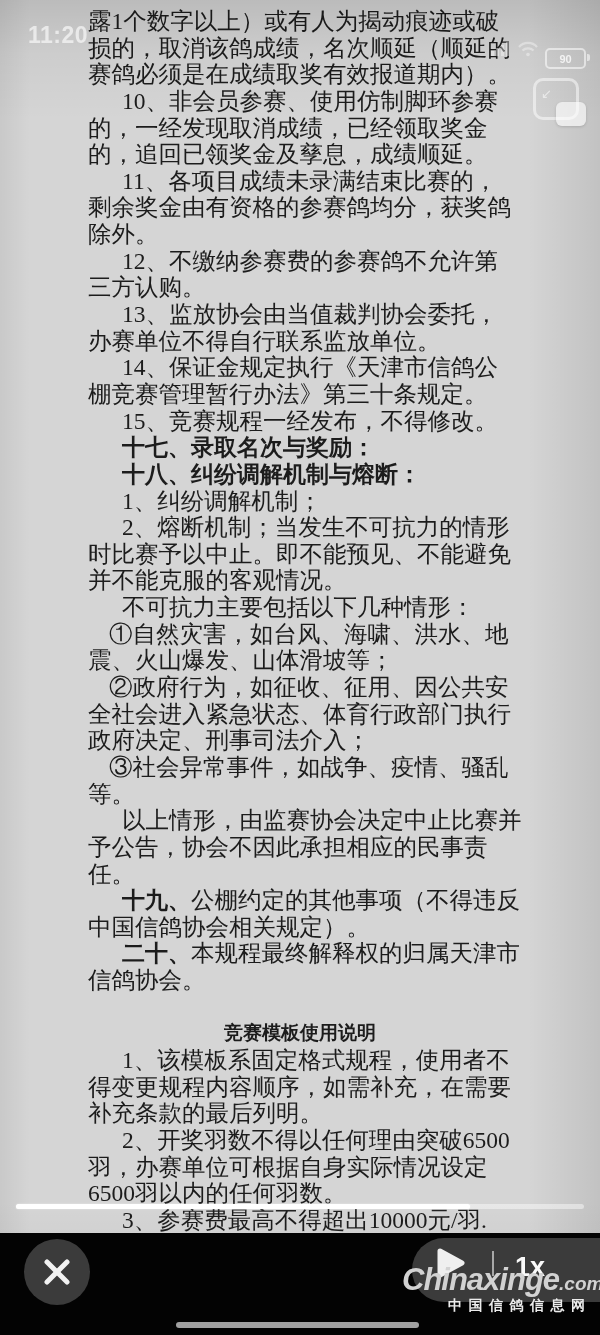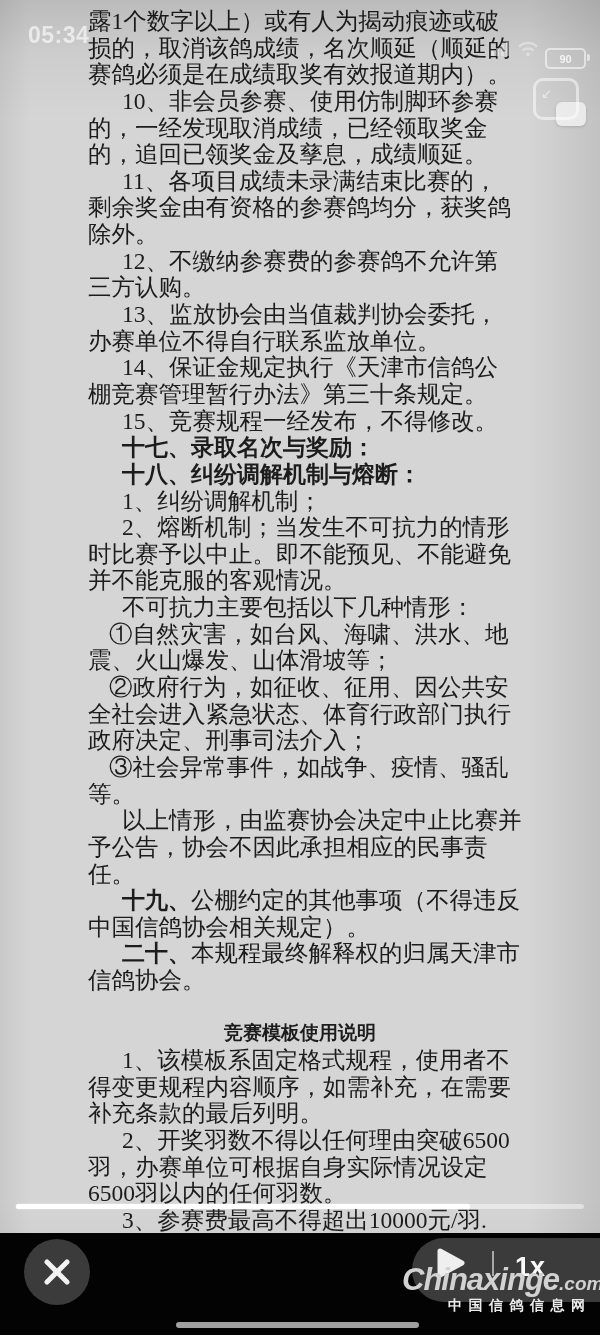--- a/index.html
+++ b/index.html
@@ -161,21 +161,21 @@
     <div class="ln i">1、该模板系固定格式规程，使用者不</div>
     <div class="ln ">得变更规程内容顺序，如需补充，在需要</div>
     <div class="ln ">补充条款的最后列明。</div>
     <div class="ln i">2、开奖羽数不得以任何理由突破6500</div>
     <div class="ln ">羽，办赛单位可根据自身实际情况设定</div>
     <div class="ln ">6500羽以内的任何羽数。</div>
     <div class="ln i">3、参赛费最高不得超出10000元/羽.</div>
   </div>
 <div class="page-shade"></div>
 
-<div class="status-time">05:34</div>
+<div class="status-time">11:20</div>
 <div class="status-right">
   <svg class="sig" width="20" height="16" viewBox="0 0 20 16">
     <rect x="0" y="10" width="3" height="5" fill="#fff"></rect>
       <rect x="5" y="7" width="3" height="8" fill="#fff"></rect>
     <rect x="10" y="4" width="3" height="11" fill="#fff"></rect>
       <rect x="15" y="1" width="3" height="14" fill="#fff"></rect>
   </svg>
   <svg class="sig" width="20" height="16" viewBox="0 0 20 16">
     <path d="M1 6 A12 12 0 0 1 19 6" stroke="#fff" stroke-width="2.2" fill="none"></path>
     <path d="M4.5 9.5 A8 8 0 0 1 15.5 9.5" stroke="#fff" stroke-width="2.2" fill="none"></path>

